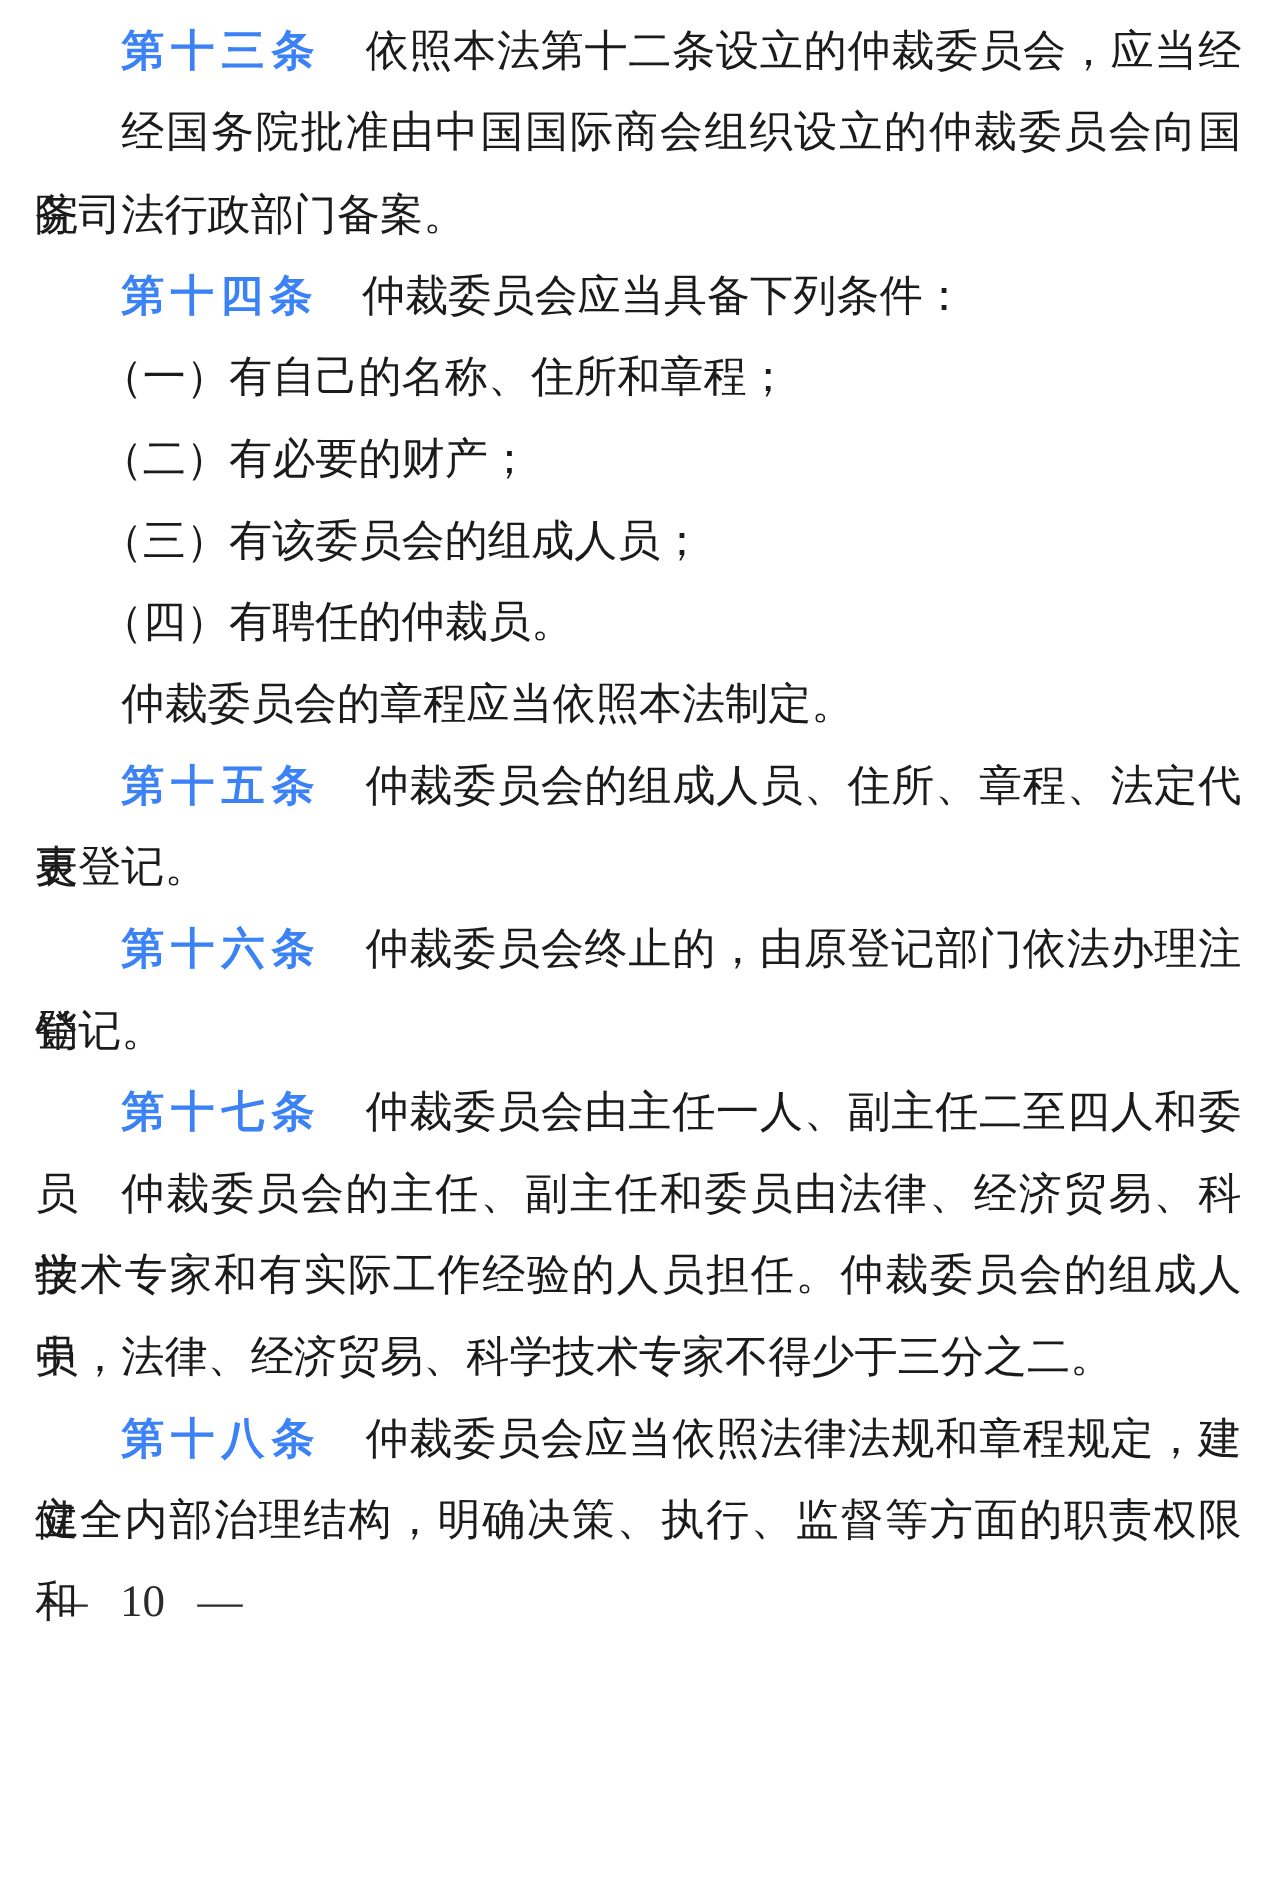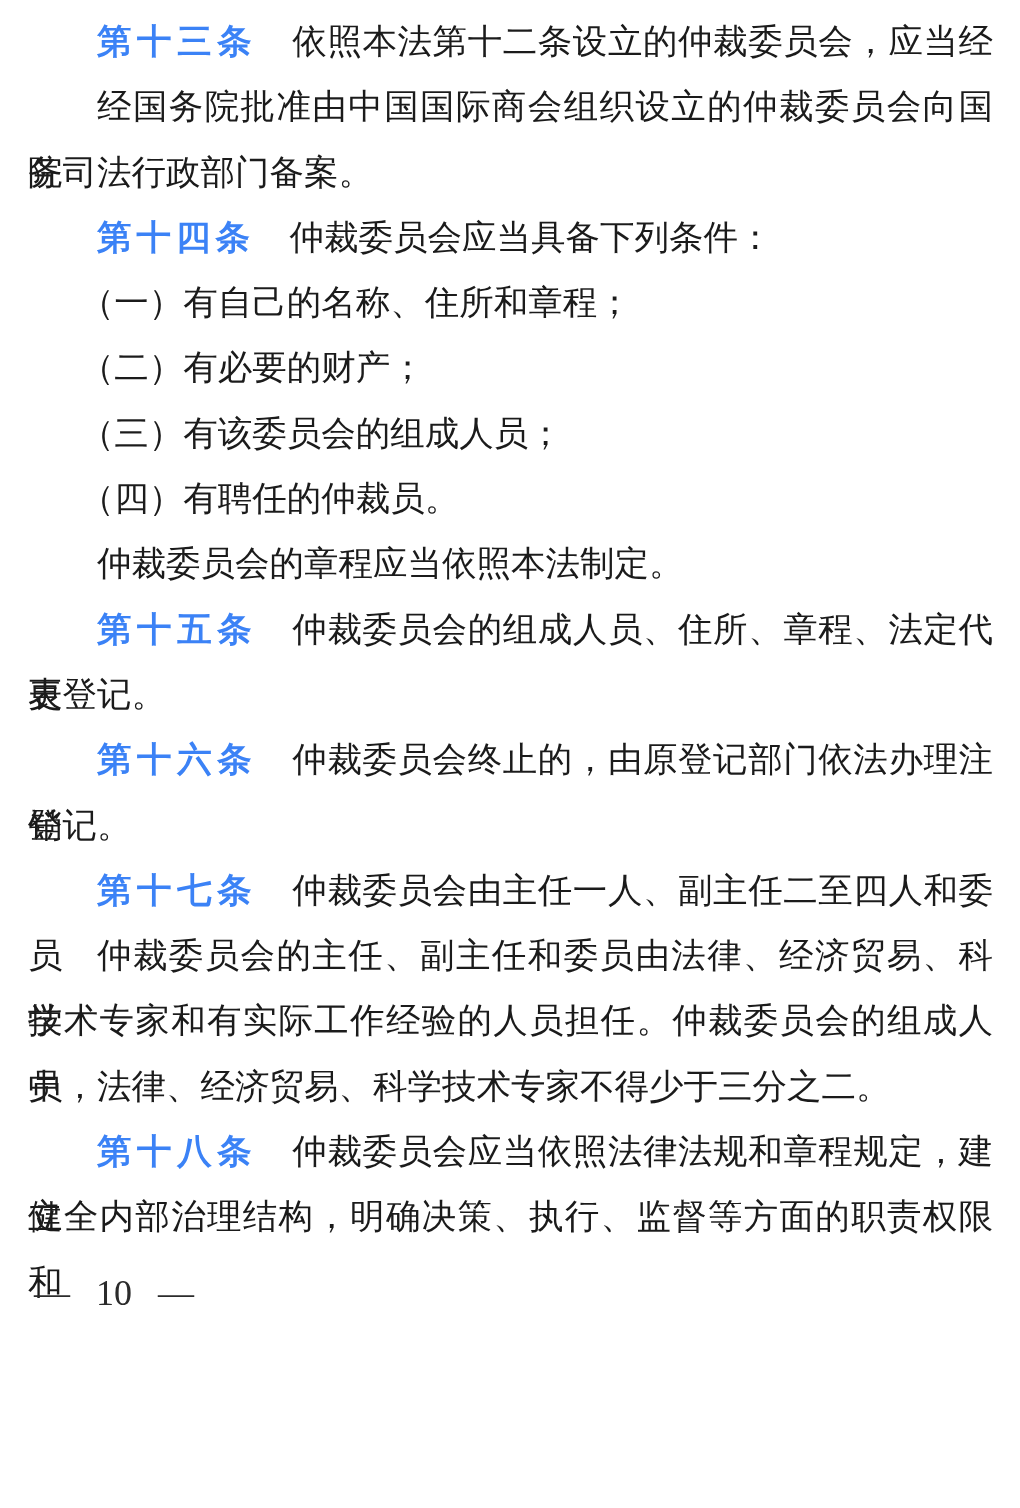--- a/index.html
+++ b/index.html
@@ -40,21 +40,21 @@
     letter-spacing: 5px;
   }
   .pagenum {
     margin: 8px 0 0 34px;
     font-size: 36px;
     line-height: 46px;
     color: #2b2b2b;
     font-family: "Liberation Serif", "DejaVu Serif", serif;
   }
   .pagenum span { display: inline-block; }
-  .pagenum .num { margin: 12px 26px; }
+  .pagenum .num { margin: 0 26px; }
 </style>
 </head>
 <body>
 
 <div class="page">
   <div class="textblock">
 
     <div class="line indent fill"><b class="head">第十三条</b><span>　依照本法第十二条设立的仲裁委员会，应当经</span></div>
 
 

